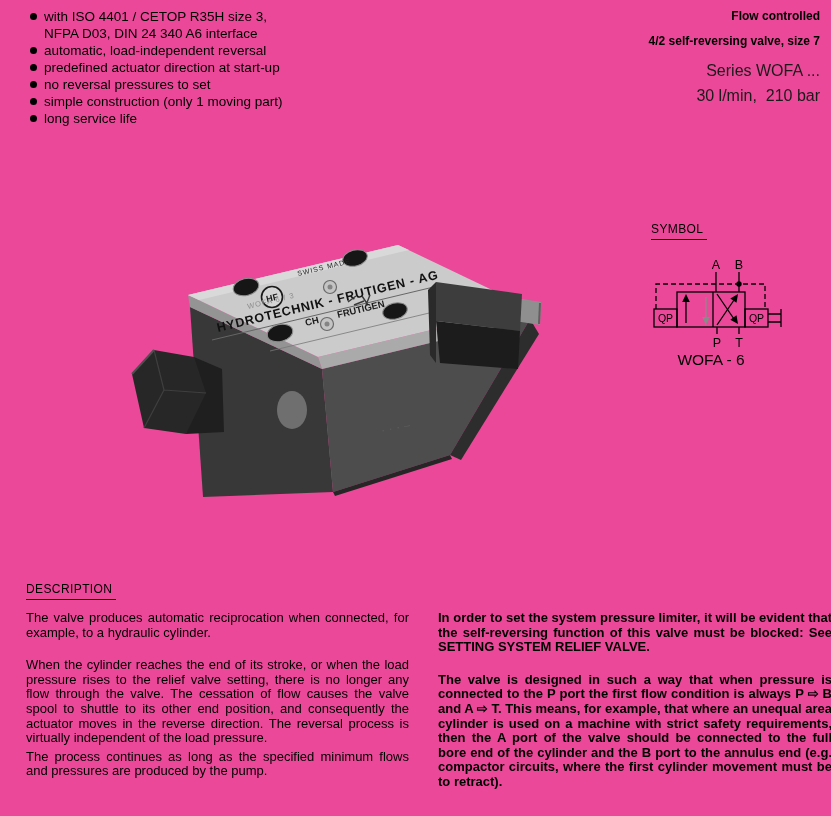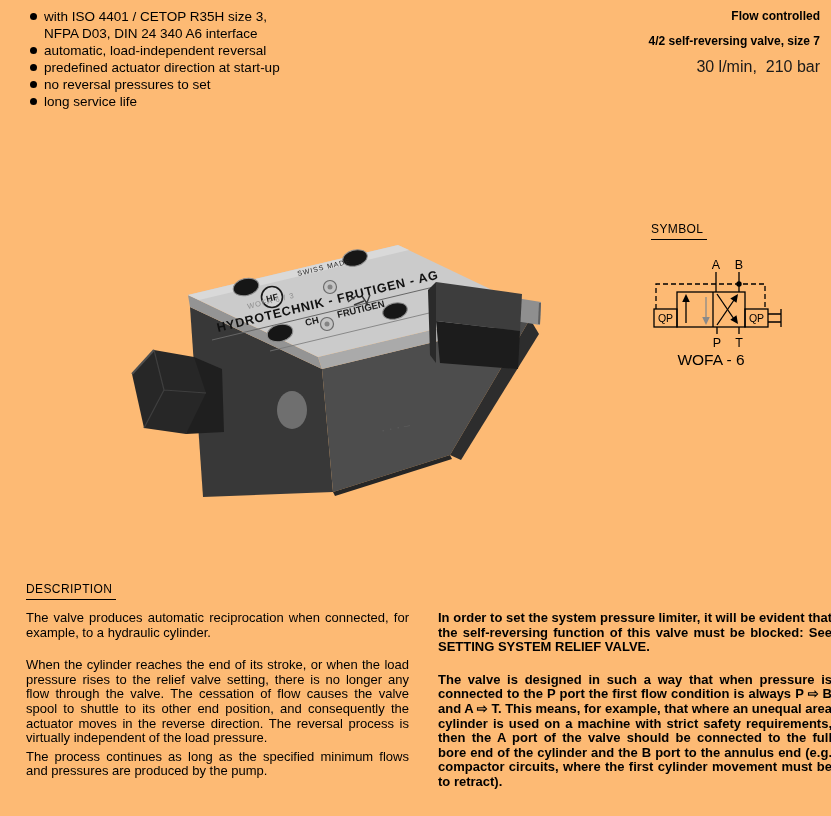--- a/index.html
+++ b/index.html
@@ -1,16 +1,16 @@
 <!DOCTYPE html>
 <html><head>
 <meta charset="utf-8">
 <style>
   html,body{margin:0;padding:0;background:#fff;}
-  #page{position:relative;width:831px;height:816px;background:#fdba74;overflow:hidden;
+  #page{position:relative;width:831px;height:816px;background:#ec4899;overflow:hidden;
         font-family:"Liberation Sans",sans-serif;color:#000;}
 
   
   .features{position:absolute;left:30px;top:8px;width:330px;font-size:13.5px;line-height:17px;}
   .feat{display:flex;}
   .dot{flex:0 0 7px;width:7px;height:7px;border-radius:50%;background:#000;margin:5px 7px 0 0;}
   .feat .txt{flex:1;}
 
   
   .title-block{position:absolute;top:4px;right:11px;text-align:right;}
@@ -59,27 +59,32 @@
     <div class="feat">
       <span class="dot"></span>
       <span class="txt">predefined actuator direction at start-up</span>
     </div>
     <div class="feat">
       <span class="dot"></span>
       <span class="txt">no reversal pressures to set</span>
     </div>
     <div class="feat">
       <span class="dot"></span>
+      <span class="txt">simple construction (only 1 moving part)</span>
+    </div>
+    <div class="feat">
+      <span class="dot"></span>
       <span class="txt">long service life</span>
     </div>
   </div>
 
   <div class="title-block">
     <div class="t-main">Flow controlled</div>
     <div class="t-main">4/2 self-reversing valve, size 7</div>
+    <div class="t-sub first">Series WOFA ...</div>
     <div class="t-sub prews">30 l/min,  210 bar</div>
   </div>
 
   <div id="symbol-head" class="sec-head">SYMBOL</div>
 
   <svg id="symbol-svg" width="170" height="125" viewBox="0 0 170 125">
     <g fill="none" stroke="#000" stroke-width="1.3">
 
       <path d="M16,57 L16,32 L125,32 L125,57" stroke-dasharray="5,3"></path>
 

